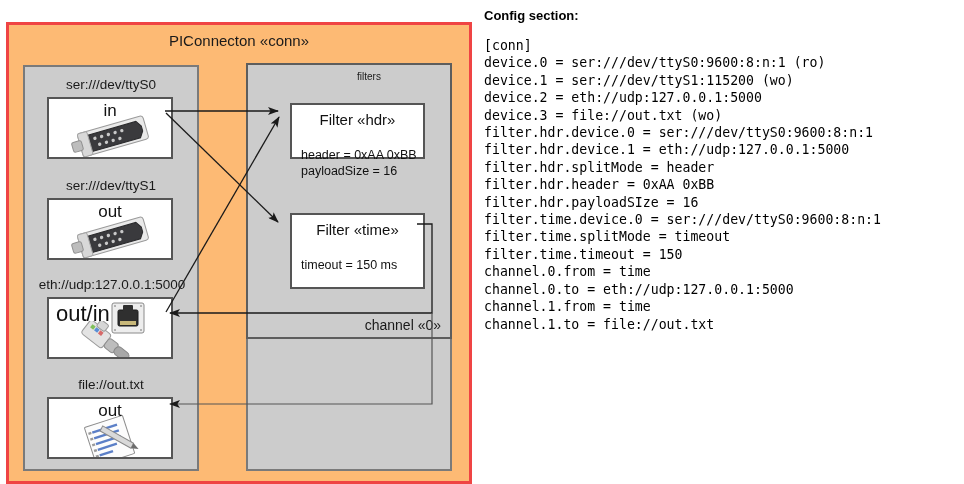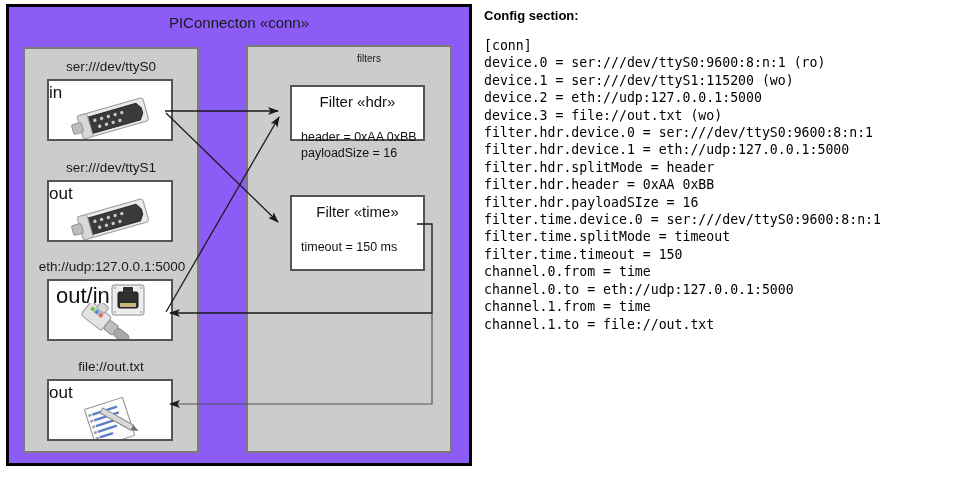--- a/index.html
+++ b/index.html
@@ -1,21 +1,21 @@
 <!DOCTYPE html>
 <html><head>
 <meta charset="utf-8">
 <style>
   html,body{margin:0;padding:0;background:#ffffff;}
   body{width:964px;height:484px;position:relative;overflow:hidden;
        font-family:"Liberation Sans",sans-serif;color:#000;}
 
   
-  #conn-box{position:absolute;left:6px;top:4px;width:466px;height:462px;
-            background:#8b5cf6;border:3px solid #000000;box-sizing:border-box;}
+  #conn-box{position:absolute;left:6px;top:22px;width:466px;height:462px;
+            background:#fdba74;border:3px solid #ef4444;box-sizing:border-box;}
   #conn-title{position:absolute;left:0;top:7px;width:100%;text-align:center;
               font-size:15px;color:#1a1a1a;}
 
   
   .panel{position:absolute;background:#cccccc;border:2px solid #7a7a7a;
          box-sizing:border-box;}
   #devices-panel{left:14px;top:40px;width:176px;height:406px;}
   #filters-panel{left:237px;top:38px;width:206px;height:408px;}
   #filters-title{position:absolute;left:0;top:6px;width:100%;text-align:center;
                  font-size:10px;color:#1a1a1a;margin-left:20px;}
@@ -25,21 +25,21 @@
                   border:2px solid #5d5d5d;box-sizing:border-box;background:transparent;}
   #channel1-panel{position:absolute;left:237px;top:314px;width:206px;height:92px;
                   border:2px solid #7a7a7a;border-top:none;box-sizing:border-box;background:transparent;}
   .chan-label{position:absolute;right:9px;bottom:4px;font-size:14px;color:#1a1a1a;}
 
   
   .dev-caption{position:absolute;text-align:center;font-size:13.5px;color:#1a1a1a;
                white-space:nowrap;}
   .dev-box{position:absolute;background:#ffffff;border:2px solid #555;
            box-sizing:border-box;overflow:hidden;}
-  .dev-label{position:absolute;top:2px;left:0;width:100%;text-align:left;
+  .dev-label{position:absolute;top:2px;left:0;width:100%;text-align:center;
              font-size:17px;color:#111;z-index:3;}
   .dev-label.left{text-align:left;left:7px;width:auto;font-size:22px;}
 
   
   .filter-box{position:absolute;background:#ffffff;border:2px solid #555;
               box-sizing:border-box;}
   .filter-title{position:absolute;left:0;top:6px;width:100%;text-align:center;
                 font-size:15px;color:#111;}
   .filter-attrs{position:absolute;left:9px;top:32px;font-size:12.5px;
                 line-height:16px;color:#111;margin-top:10px;}
@@ -64,20 +64,23 @@
 <div id="conn-box">
 
   <div id="conn-title">PIConnecton «conn»</div>
 
   <div id="devices-panel" class="panel"></div>
 
   <div id="filters-panel" class="panel">
     <div id="filters-title">filters</div>
   </div>
 
+  <div id="channel0-panel">
+    <div class="chan-label">channel «0»</div>
+  </div>
 
   <div class="dev-caption" style="left:14px;top:52px;width:176px;">ser:///dev/ttyS0</div>
   <div class="dev-box" style="left:38px;top:72px;width:126px;height:62px;">
     <span class="dev-label">in</span>
     <span class="icon-wrap" style="left:22px;top:14px;">
       <svg width="86" height="46" viewBox="0 0 86 46">
         <g transform="rotate(-16 43 23)">
           <rect x="8" y="11" width="68" height="24" rx="3" fill="#e9e9e9" stroke="#9a9a9a" stroke-width="1"></rect>
           <path d="M18 15 H68 L72 21 V26 L68 32 H18 L14 26 V21 Z" fill="#3a3a3d" stroke="#2a2a2c" stroke-width="1"></path>
           <g fill="#c9c9c9">

